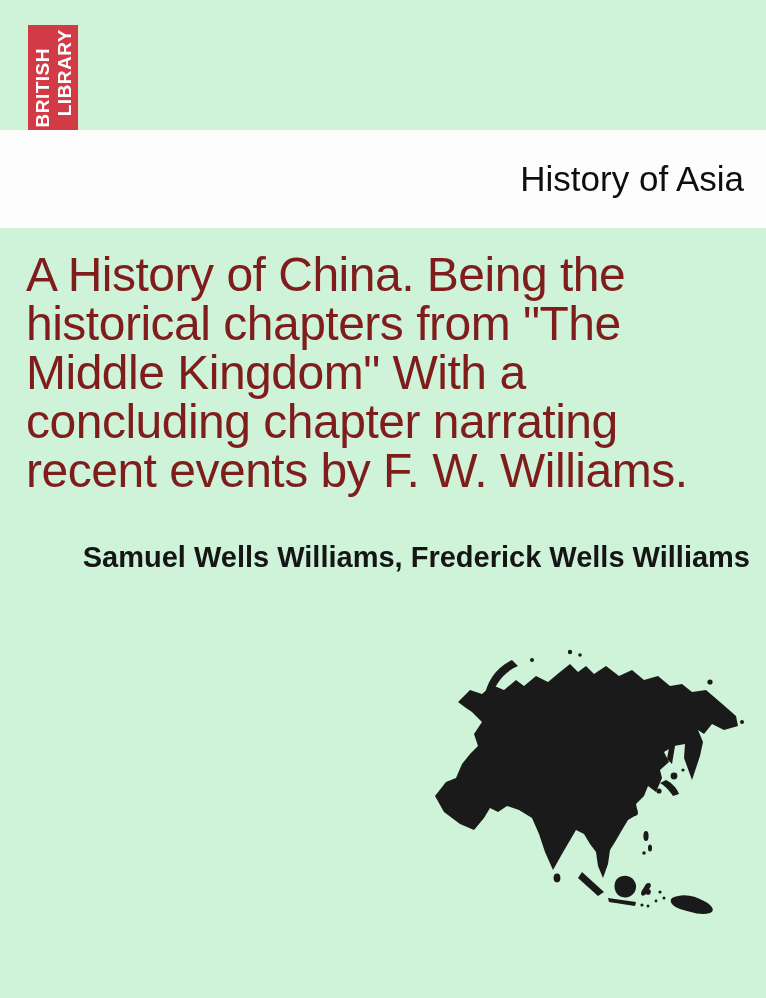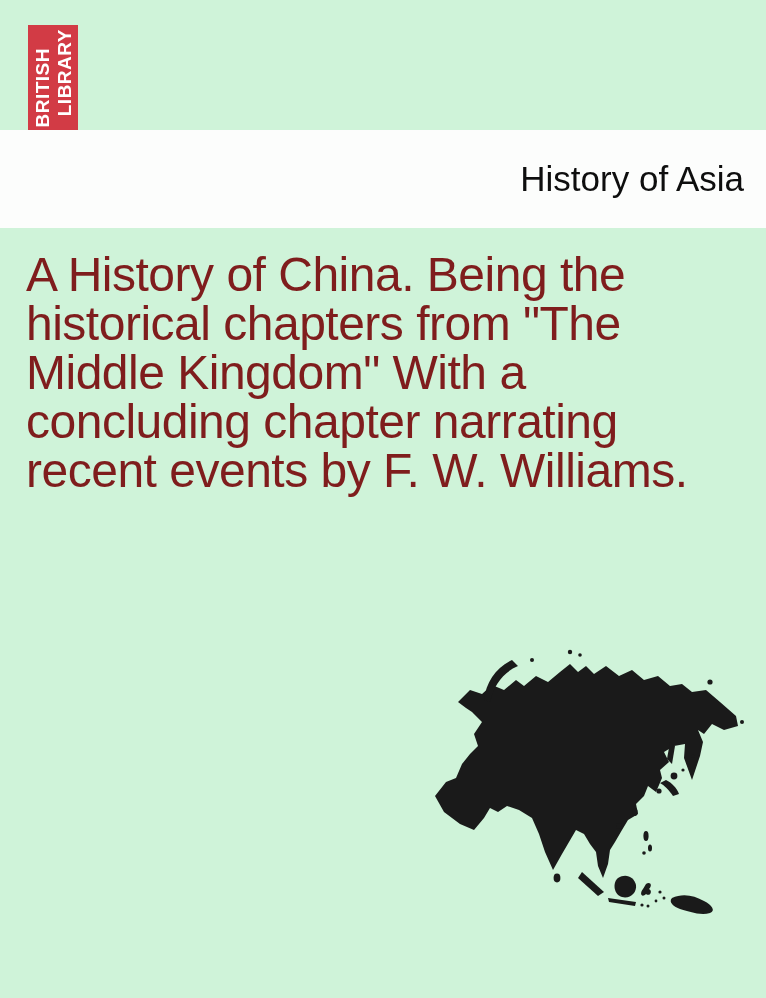--- a/index.html
+++ b/index.html
@@ -74,20 +74,21 @@
   </div>
 
   <div class="title-block">
     <div class="title-line">A History of China. Being the</div>
     <div class="title-line">historical chapters from "The</div>
     <div class="title-line">Middle Kingdom" With a</div>
     <div class="title-line">concluding chapter narrating</div>
     <div class="title-line">recent events by F. W. Williams.</div>
   </div>
 
+  <div class="authors">Samuel Wells Williams, Frederick Wells Williams</div>
 
   <div class="map-wrap">
     <svg viewBox="0 0 332 286" xmlns="http://www.w3.org/2000/svg">
       <g fill="#1a1a1a">
 
         <path d="
           M38,72
           L50,60 62,64 72,55 84,60 96,50 104,56 116,46 128,52
           140,42 150,34 158,42 166,36 174,44
           186,36 199,46 212,40 224,50 238,46 250,56 262,54 272,62

